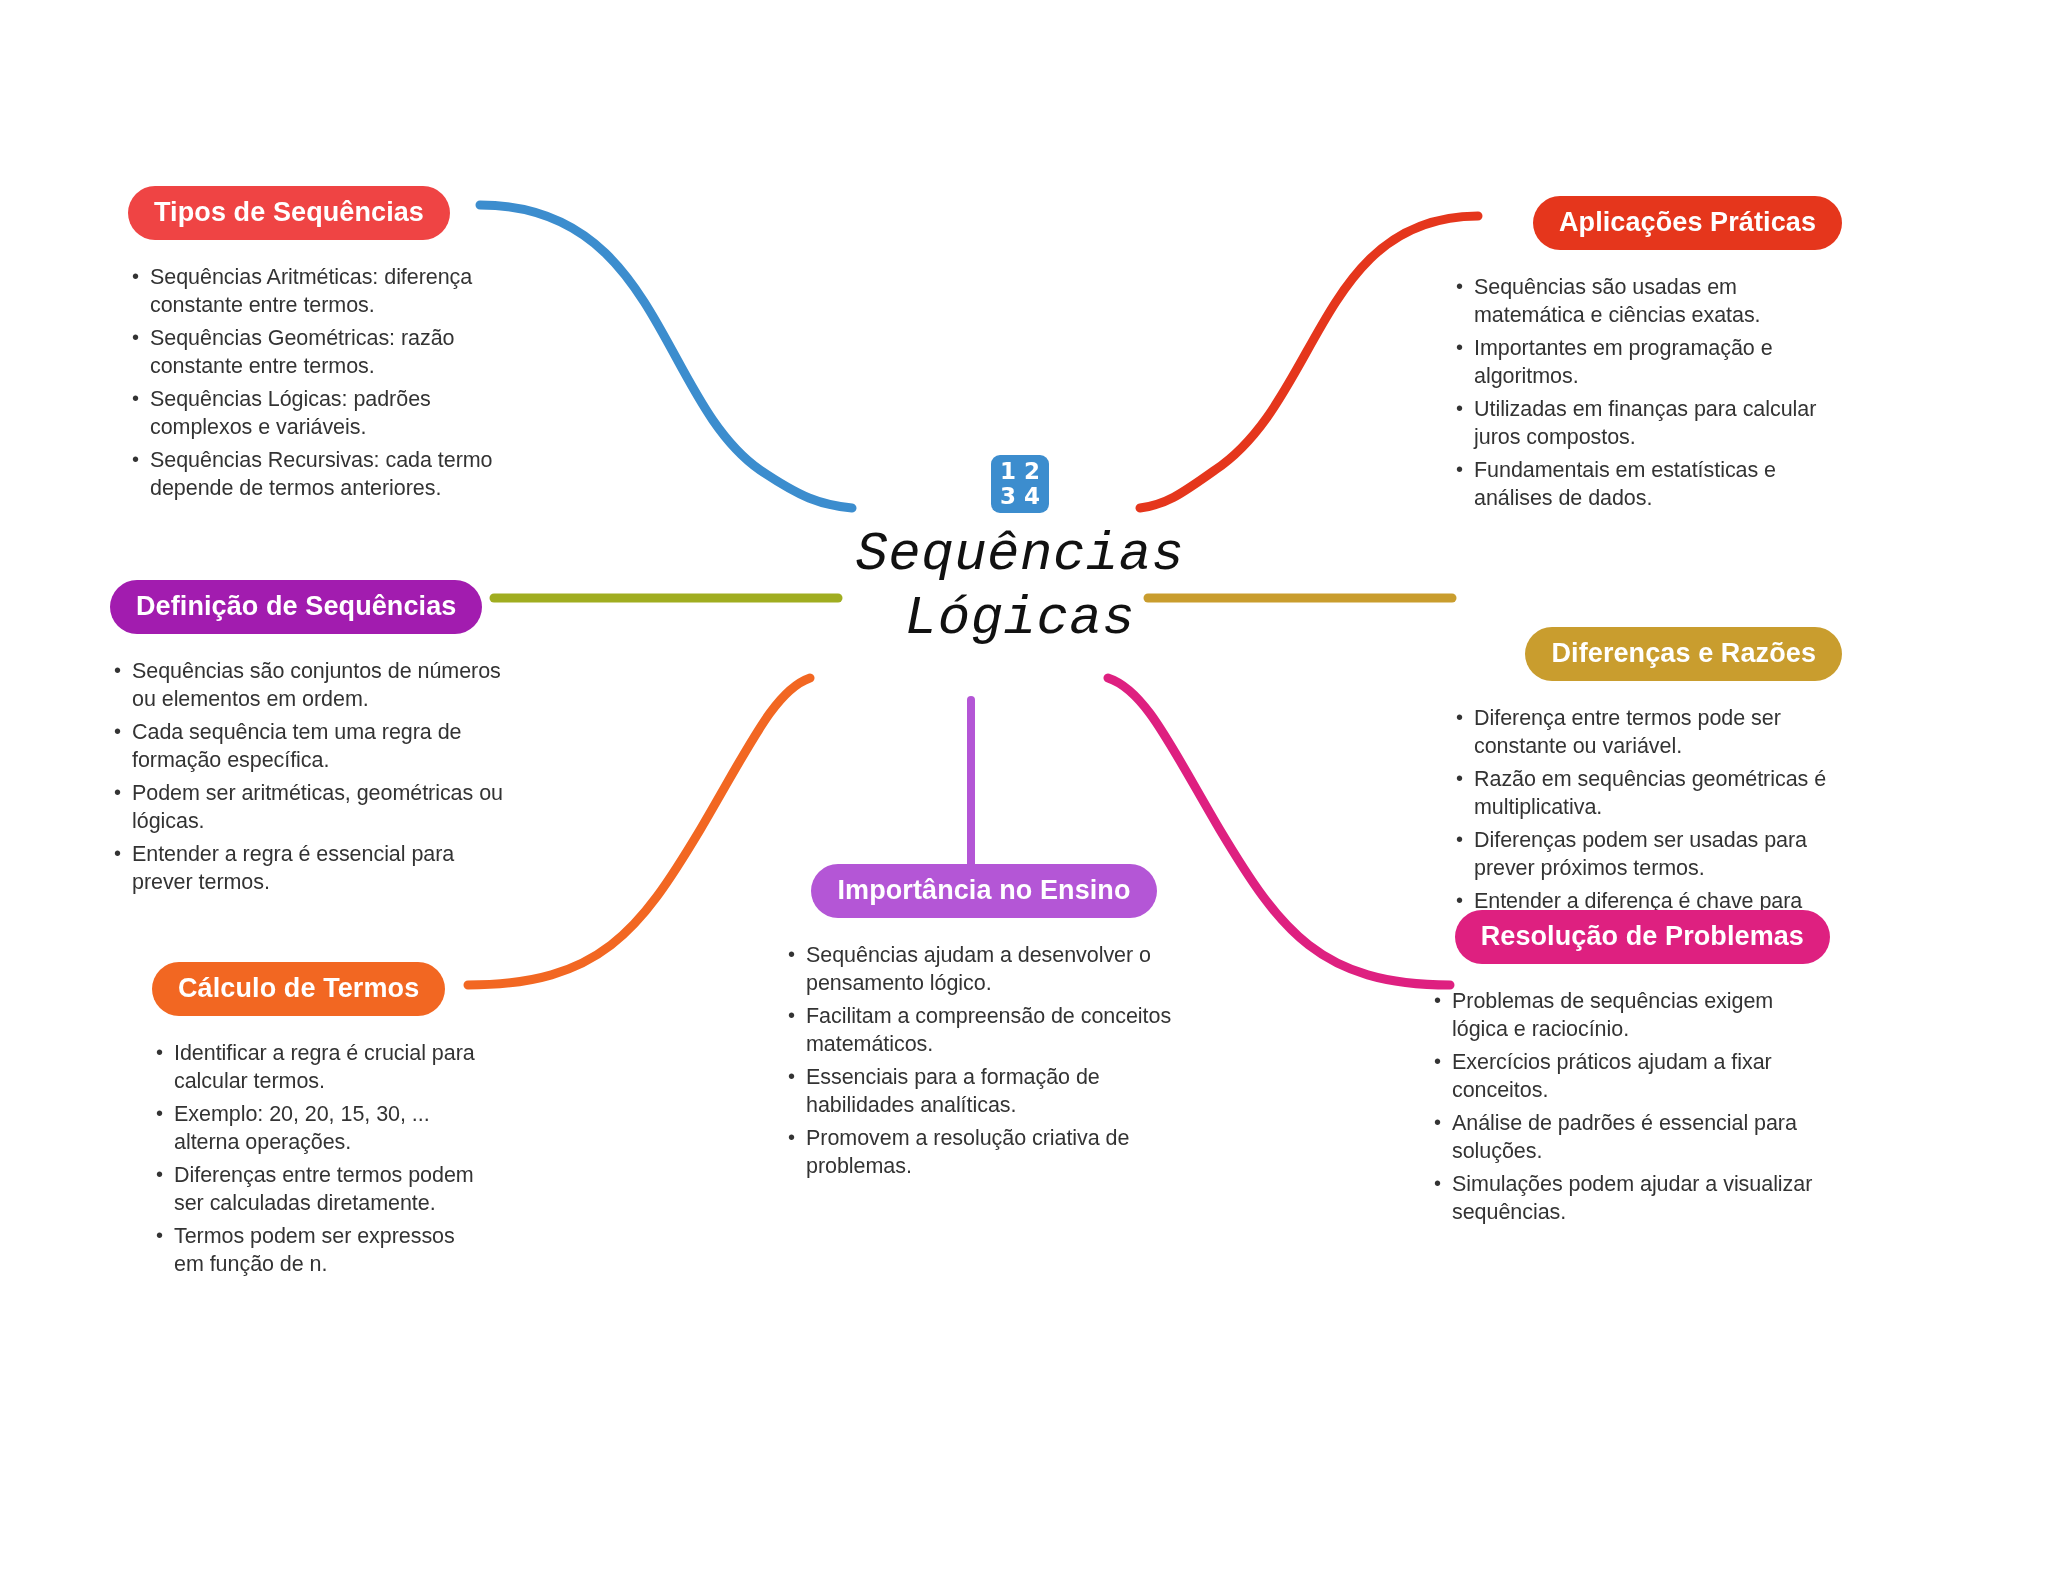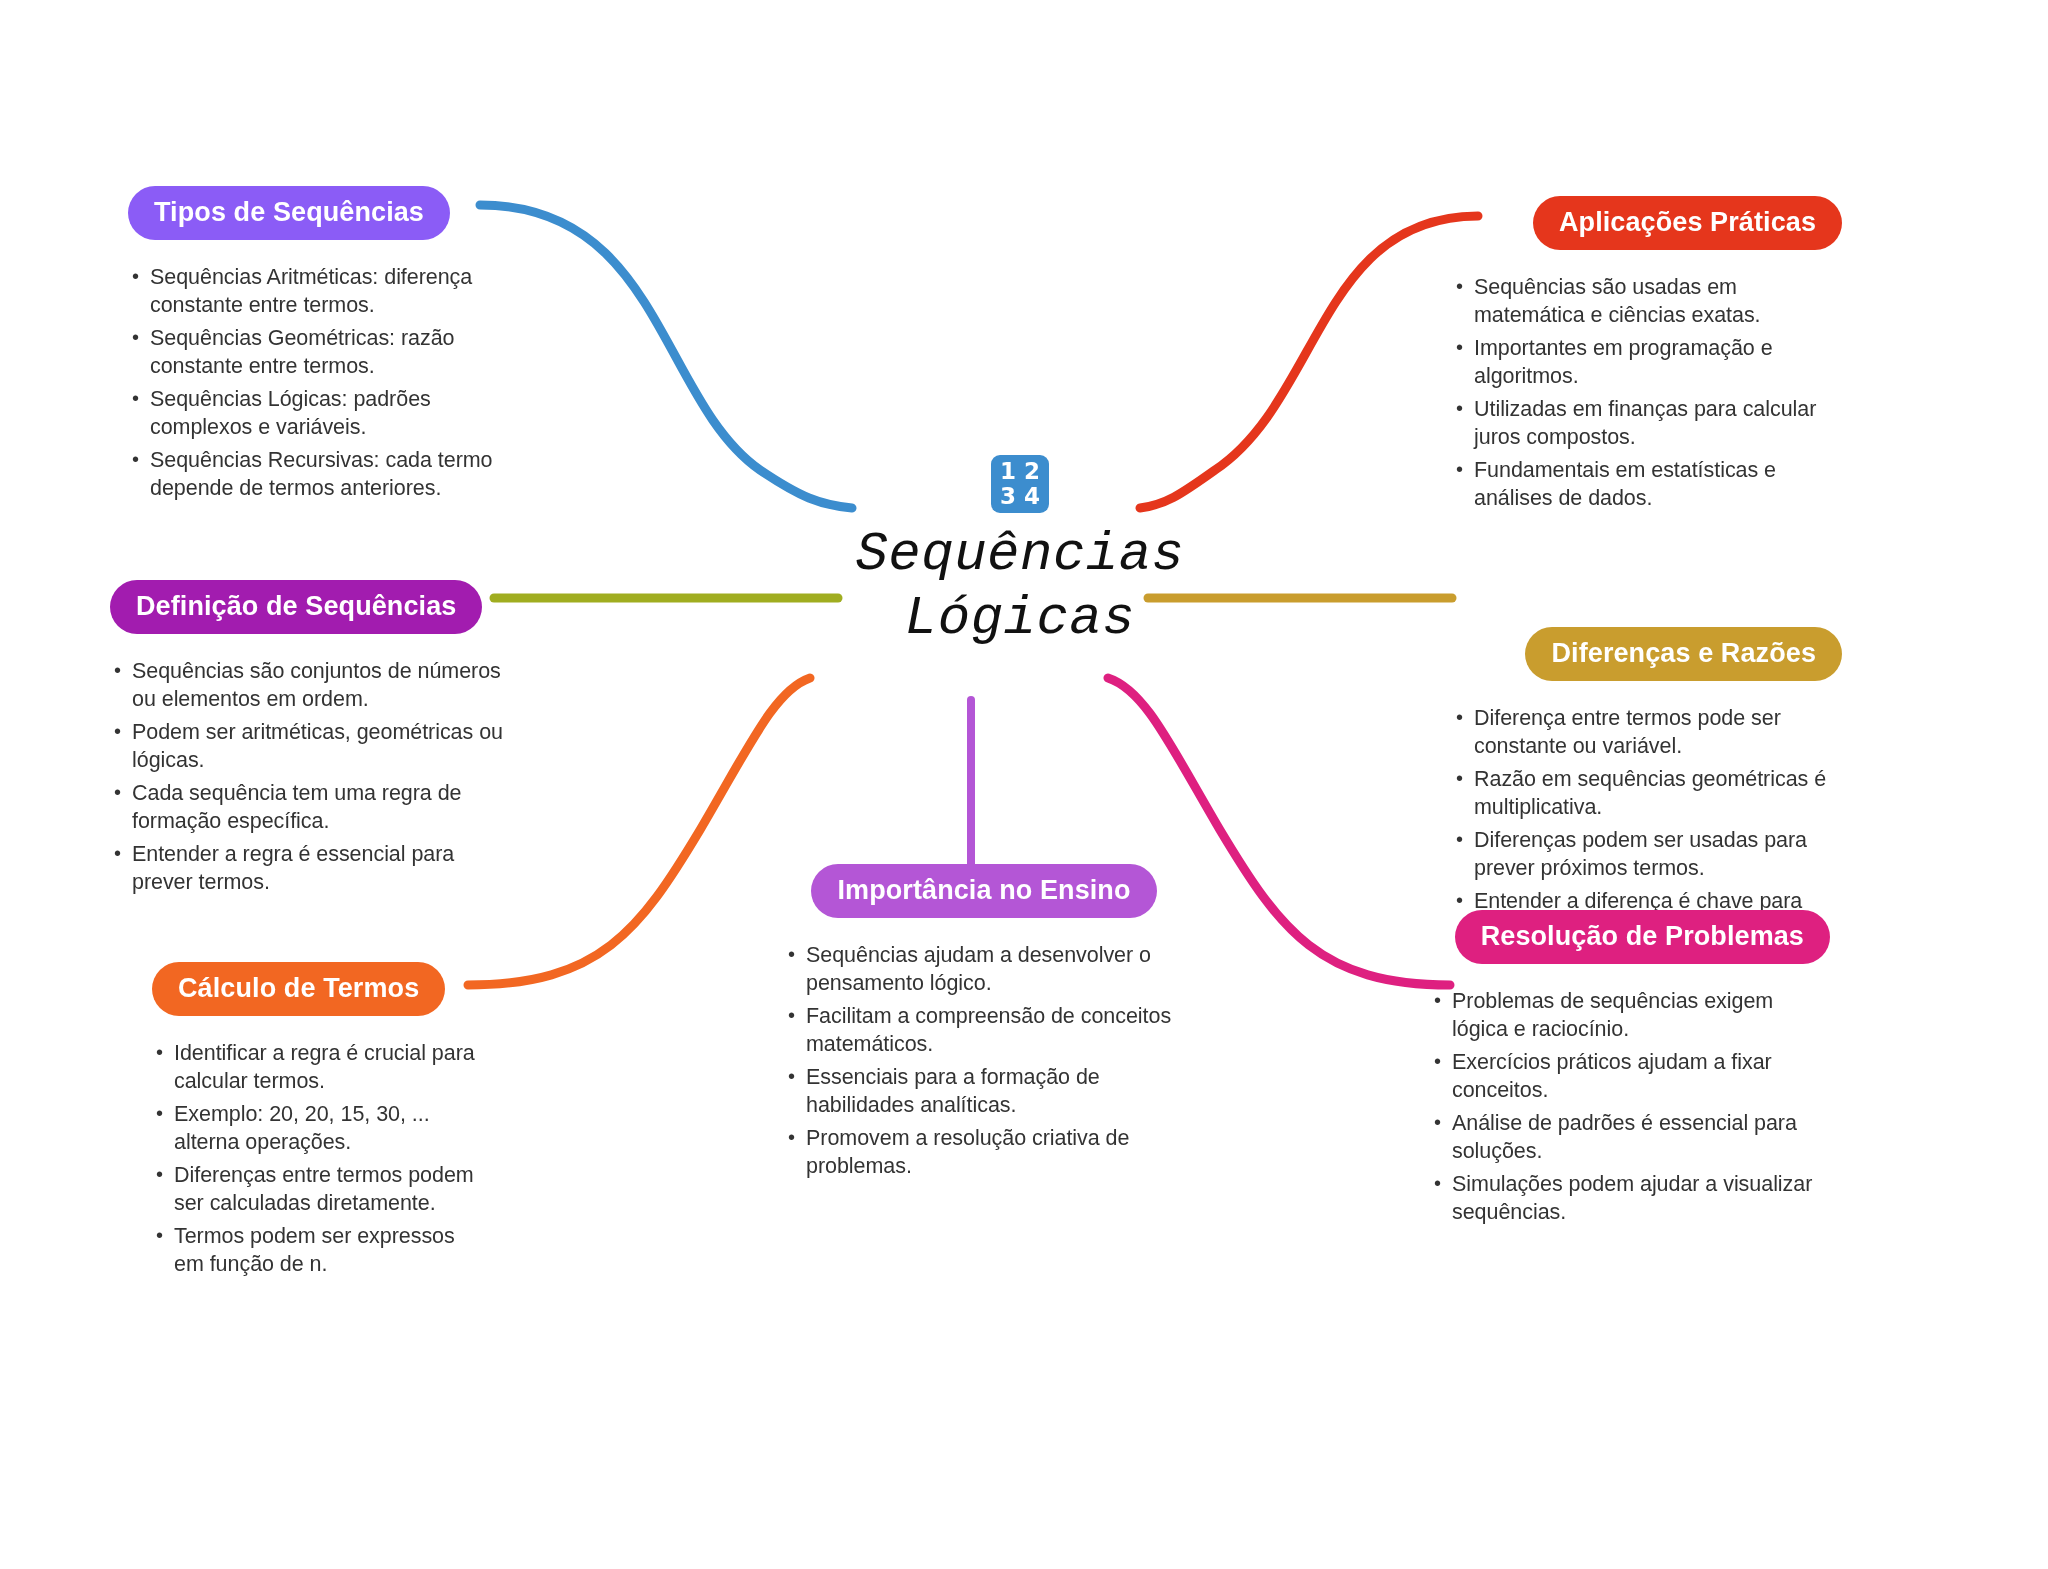--- a/index.html
+++ b/index.html
@@ -152,35 +152,35 @@
       <span>3</span>
       <span>4</span>
     </div>
     <div id="center-title">
       <span class="l1">Sequências</span>
       <span class="l2">Lógicas</span>
     </div>
   </div>
 
   <div class="node" id="node-tipos">
-    <div class="pill" style="background-color: #8b5cf6;">Tipos de Sequências</div>
+    <div class="pill" style="background-color: #ef4444;">Tipos de Sequências</div>
     <ul class="bullets">
       <li>Sequências Aritméticas: diferença constante entre termos.</li>
       <li>Sequências Geométricas: razão constante entre termos.</li>
       <li>Sequências Lógicas: padrões complexos e variáveis.</li>
       <li>Sequências Recursivas: cada termo depende de termos anteriores.</li>
     </ul>
   </div>
 
   <div class="node" id="node-definicao">
     <div class="pill" style="background-color: #a21caf;">Definição de Sequências</div>
     <ul class="bullets">
       <li>Sequências são conjuntos de números ou elementos em ordem.</li>
+      <li>Cada sequência tem uma regra de formação específica.</li>
       <li>Podem ser aritméticas, geométricas ou lógicas.</li>
-      <li>Cada sequência tem uma regra de formação específica.</li>
       <li>Entender a regra é essencial para prever termos.</li>
     </ul>
   </div>
 
   <div class="node" id="node-calculo">
     <div class="pill" style="background-color: rgb(242, 103, 34);">Cálculo de Termos</div>
     <ul class="bullets">
       <li>Identificar a regra é crucial para calcular termos.</li>
       <li>Exemplo: 20, 20, 15, 30, ... alterna operações.</li>
       <li>Diferenças entre termos podem ser calculadas diretamente.</li>

